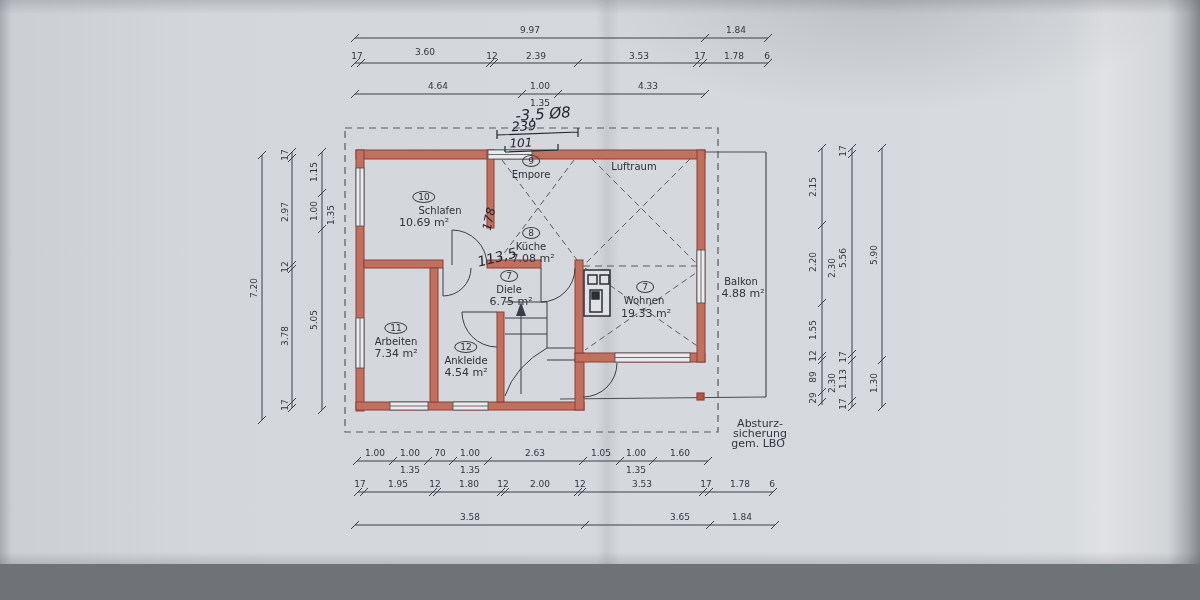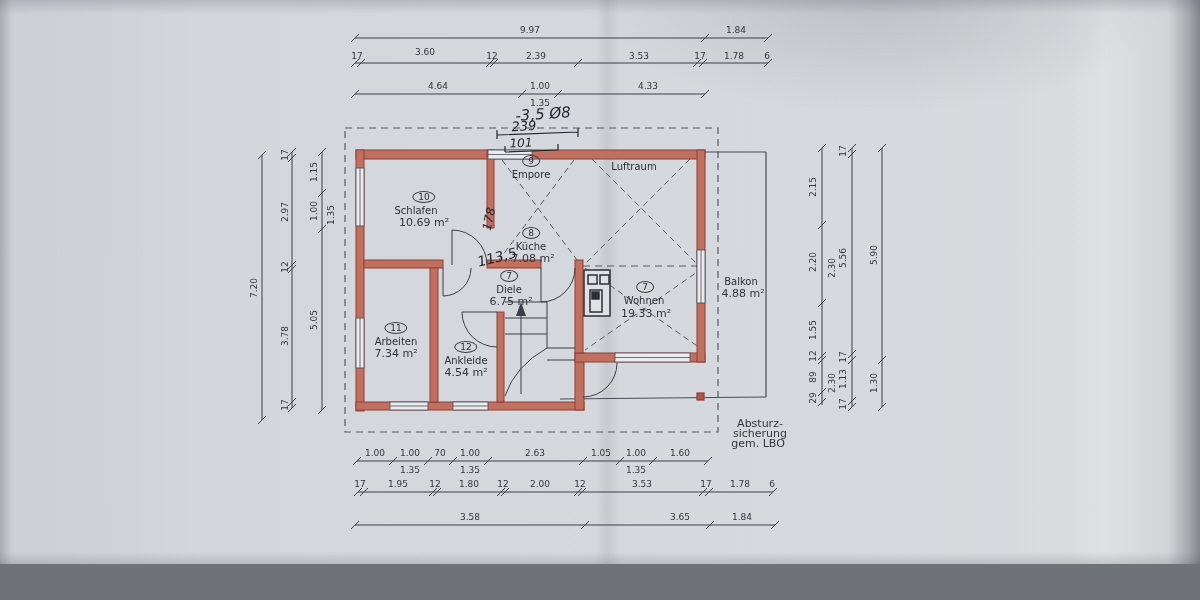--- a/index.html
+++ b/index.html
@@ -195,21 +195,21 @@
 <span class="ra" style="left:646px;top:313px">19.33 m²</span>
 
 <span class="rn" style="left:531px;top:233px">8</span>
 <span class="rl" style="left:531px;top:246px">Küche</span>
 <span class="ra" style="left:533px;top:258px">7.08 m²</span>
 
 <span class="rn" style="left:531px;top:161px">9</span>
 <span class="rl" style="left:531px;top:174px">Empore</span>
 
 <span class="rn" style="left:424px;top:197px">10</span>
-<span class="rl" style="left:416px;top:210px">Schlafen</span>
+<span class="rl" style="left:440px;top:210px">Schlafen</span>
 <span class="ra" style="left:424px;top:222px">10.69 m²</span>
 
 <span class="rn" style="left:396px;top:328px">11</span>
 <span class="rl" style="left:396px;top:341px">Arbeiten</span>
 <span class="ra" style="left:396px;top:353px">7.34 m²</span>
 
 <span class="rn" style="left:466px;top:347px">12</span>
 <span class="rl" style="left:466px;top:360px">Ankleide</span>
 <span class="ra" style="left:466px;top:372px">4.54 m²</span>
 

